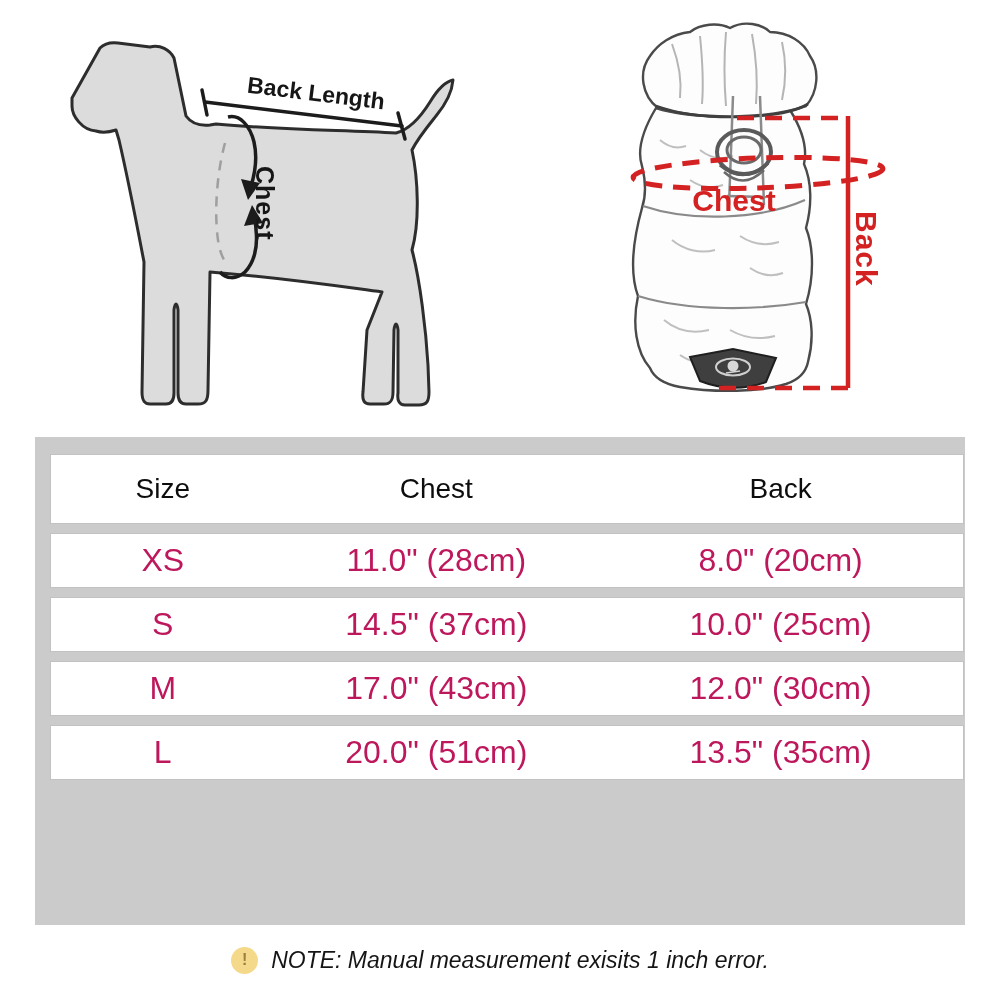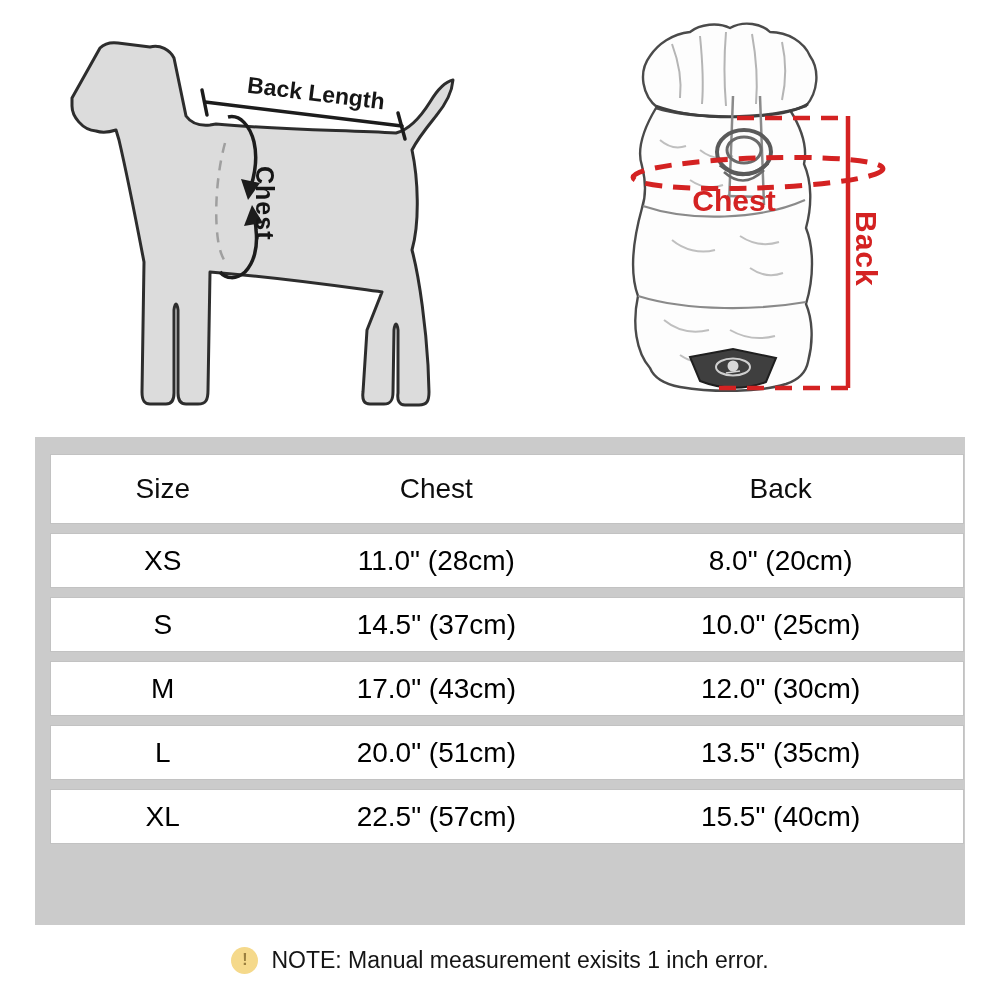--- a/index.html
+++ b/index.html
@@ -15,29 +15,29 @@
   .vest-chest-lbl{left:682px;top:184px;width:104px;text-align:center;
       font-size:30px;font-weight:700;color:#d42222;}
   .vest-back-lbl{left:849px;top:211px;writing-mode:vertical-rl;
       font-size:30px;font-weight:700;color:#d42222;letter-spacing:1px;}
 
   .size-table{position:absolute;left:35px;top:437px;width:930px;height:488px;
       background:#cbcbcb;box-sizing:border-box;padding:17px 1px 15px 15px;
       display:flex;flex-direction:column;gap:9px;}
   .t-row{background:#ffffff;border:1px solid #c2c2c2;box-sizing:border-box;
       flex:0 0 55px;display:grid;grid-template-columns:24.5% 35.5% 40%;
-      align-items:center;text-align:center;font-size:28px;color:#000000;}
+      align-items:center;text-align:center;font-size:32px;color:#be185d;}
   .t-row.header{flex:0 0 70px;font-size:28px;color:#0d0d0d;}
 
   .note-row{position:absolute;left:0;top:944px;width:1000px;height:32px;
       display:flex;justify-content:center;align-items:center;gap:13px;}
   .note-icon{width:27px;height:27px;border-radius:50%;background:#f5d98b;
       color:#9a7f3f;font-size:16px;font-weight:700;display:flex;
       align-items:center;justify-content:center;flex:0 0 27px;}
-  .note-text{font-size:23px;color:#151515;}
+  .note-text{font-size:23px;color:#151515;font-style:italic;}
 </style>
 </head>
 <body>
 
 <div id="page">
 
   <svg id="art" viewBox="0 0 1000 440" xmlns="http://www.w3.org/2000/svg">
 
     <g>
       <path d="M 72 98
@@ -201,25 +201,20 @@
     <div class="t-row">
       <div>M</div>
       <div>17.0" (43cm)</div>
       <div>12.0" (30cm)</div>
     </div>
     <div class="t-row">
       <div>L</div>
       <div>20.0" (51cm)</div>
       <div>13.5" (35cm)</div>
     </div>
-    <div class="t-row">
-      <div>XL</div>
-      <div>22.5" (57cm)</div>
-      <div>15.5" (40cm)</div>
-    </div>
   </div>
 
   <div class="note-row">
     <div class="note-icon">!</div>
     <div class="note-text">NOTE: Manual measurement exisits 1 inch error.</div>
   </div>
 
 </div>
 
 </body></html>

